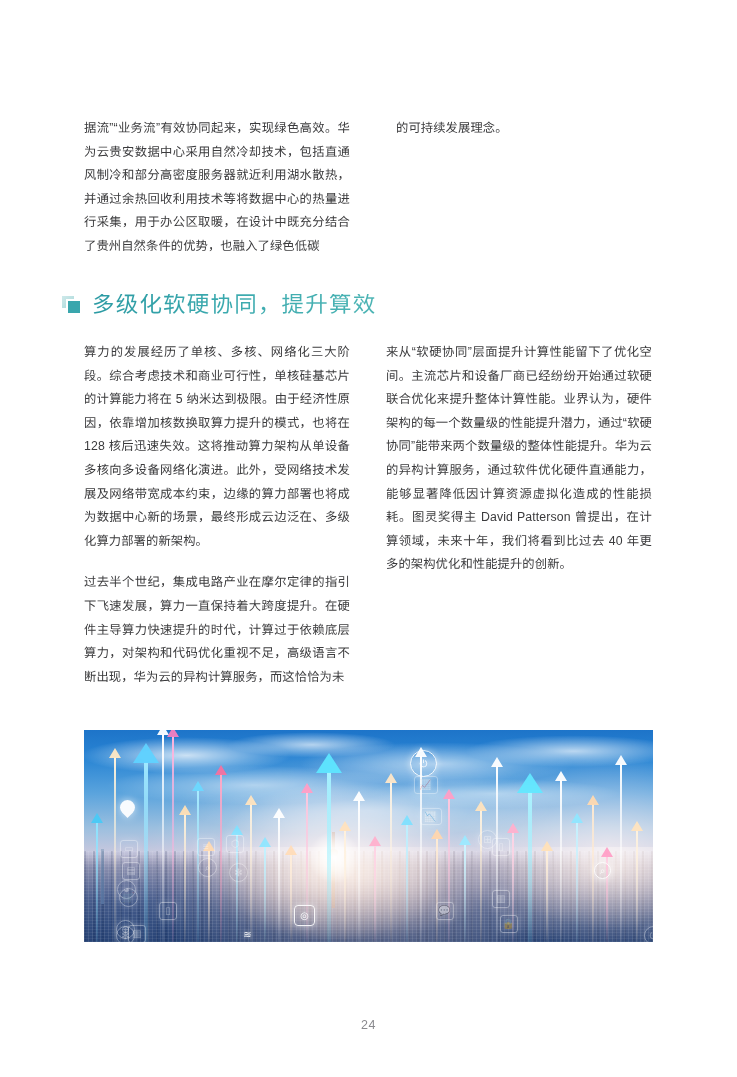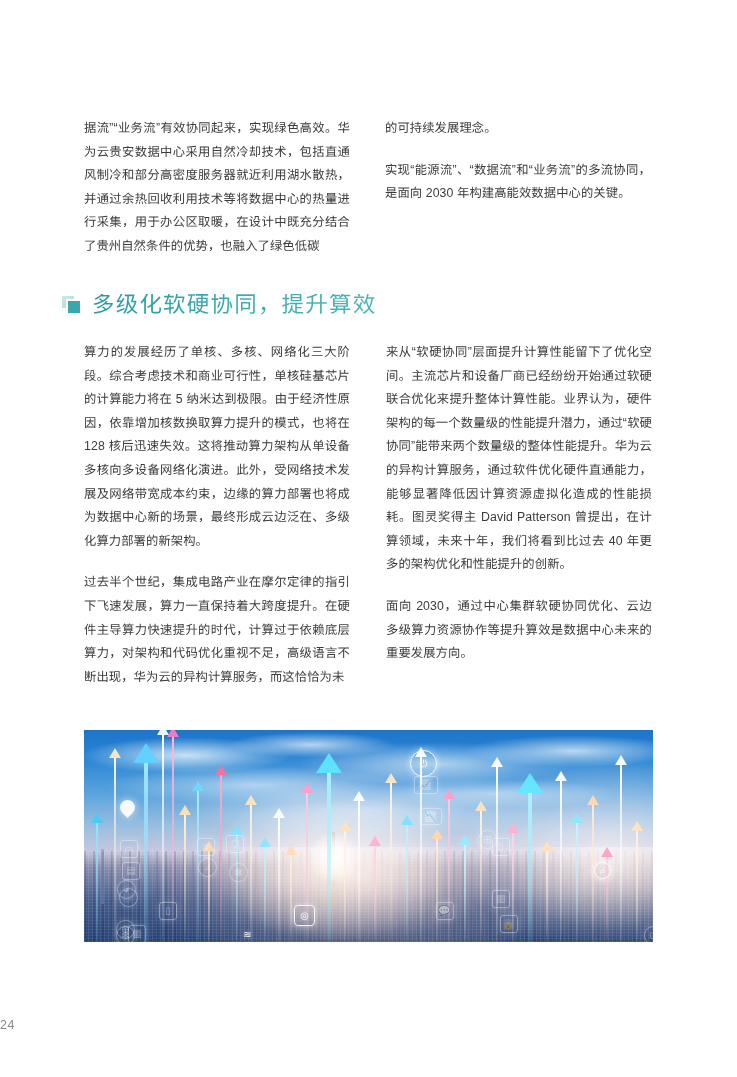--- a/index.html
+++ b/index.html
@@ -23,21 +23,21 @@
     background: #ffffff;
   }
 
   
   .columns {
     position: absolute;
     left: 84px;
     top: 117px;
     width: 569px;
     display: flex;
-    gap: 35px;
+    gap: 46px;
   }
   .col {
     width: 266px;
     flex: 0 0 266px;
   }
 
   p.body {
     margin: 0 0 18px 0;
     font-size: 12.3px;
     line-height: 23.6px;
@@ -256,56 +256,55 @@
     box-shadow: 0 0 8px rgba(255,255,255,.7);
   }
   .ic.faint { opacity: .42; }
 
   
   .page-number {
     position: absolute;
     left: 0;
     right: 0;
     top: 1018px;
+    text-align: center;
     font-size: 12.5px;
     color: #8a8a8e;
     letter-spacing: .6px;
   }
 </style>
 </head>
 <body>
 
 <div class="page">
 
   <div class="columns">
     <div class="col">
       <p class="body">据流”“业务流”有效协同起来，实现绿色高效。华为云贵安数据中心采用自然冷却技术，包括直通风制冷和部分高密度服务器就近利用湖水散热，并通过余热回收利用技术等将数据中心的热量进行采集，用于办公区取暖，在设计中既充分结合了贵州自然条件的优势，也融入了绿色低碳</p>
     </div>
     <div class="col">
       <p class="body">的可持续发展理念。</p>
-      <p class="body">实现“能源流”、“数据流”和“业务流”的多流协同，是面向 2030 年构建高能效数据中心的关键。</p>
     </div>
   </div>
 
   <div class="section-head">
     <span class="head-icon">
       <span class="sq-back"></span>
       <span class="sq-front"></span>
     </span>
     <h2 class="section-title">多级化软硬协同，提升算效</h2>
   </div>
 
   <div class="columns-2">
     <div class="col">
       <p class="body">算力的发展经历了单核、多核、网络化三大阶段。综合考虑技术和商业可行性，单核硅基芯片的计算能力将在 5 纳米达到极限。由于经济性原因，依靠增加核数换取算力提升的模式，也将在 128 核后迅速失效。这将推动算力架构从单设备多核向多设备网络化演进。此外，受网络技术发展及网络带宽成本约束，边缘的算力部署也将成为数据中心新的场景，最终形成云边泛在、多级化算力部署的新架构。</p>
       <p class="body">过去半个世纪，集成电路产业在摩尔定律的指引下飞速发展，算力一直保持着大跨度提升。在硬件主导算力快速提升的时代，计算过于依赖底层算力，对架构和代码优化重视不足，高级语言不断出现，华为云的异构计算服务，而这恰恰为未</p>
     </div>
     <div class="col">
       <p class="body">来从“软硬协同”层面提升计算性能留下了优化空间。主流芯片和设备厂商已经纷纷开始通过软硬联合优化来提升整体计算性能。业界认为，硬件架构的每一个数量级的性能提升潜力，通过“软硬协同”能带来两个数量级的整体性能提升。华为云的异构计算服务，通过软件优化硬件直通能力，能够显著降低因计算资源虚拟化造成的性能损耗。图灵奖得主 David Patterson 曾提出，在计算领域，未来十年，我们将看到比过去 40 年更多的架构优化和性能提升的创新。</p>
-      <p class="body">面向 2030，通过中心集群软硬协同优化、云边多级算力资源协作等提升算效是数据中心未来的重要发展方向。</p>
     </div>
   </div>
 
   <div class="figure">
     <div class="fig-layer sky"></div>
     <div class="fig-layer clouds"></div>
     <div class="fig-layer city"></div>
     <div class="fig-layer city-tex"></div>
     <div class="tower2"></div>
     <div class="tower"></div>

